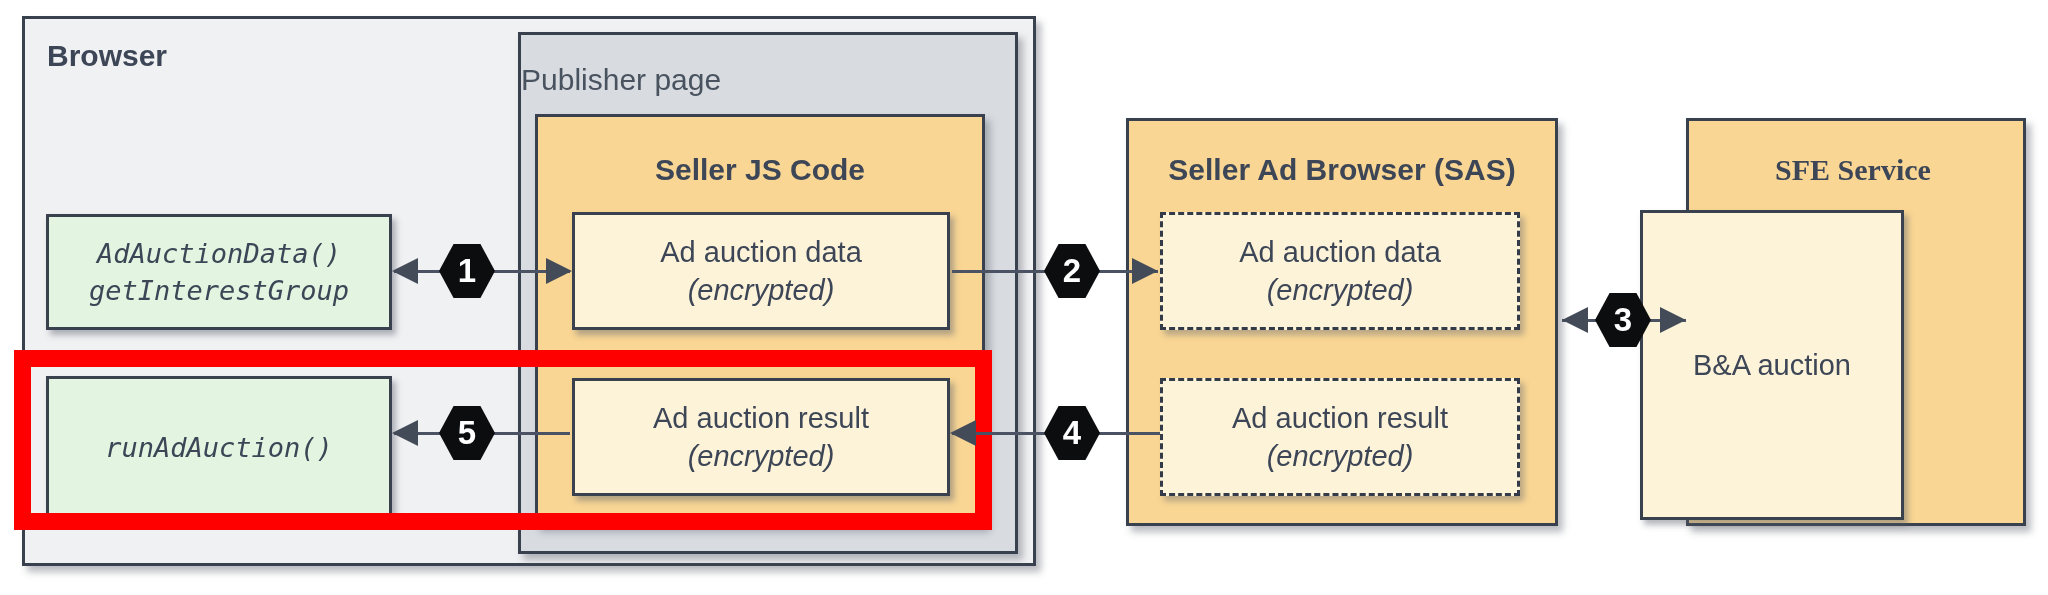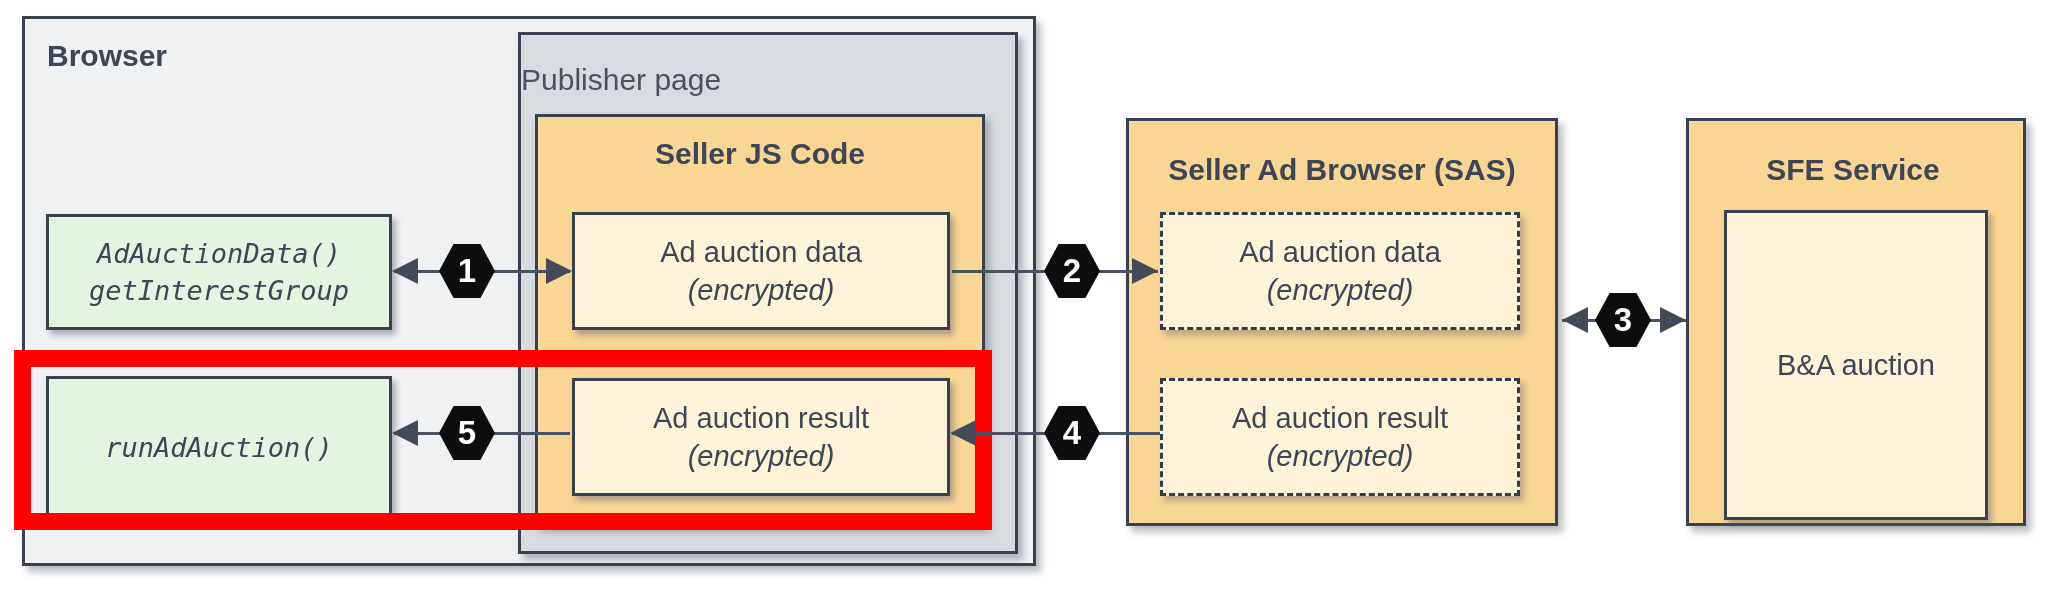--- a/index.html
+++ b/index.html
@@ -52,29 +52,29 @@
 
   <div class="abs ctr" style="left:22px;top:16px;width:1014px;height:550px;background:var(--bg-browser);">
     <div class="lbl-browser" style="position:absolute;left:22px;top:20px;">Browser</div>
   </div>
 
   <div class="abs ctr" style="left:518px;top:32px;width:500px;height:522px;background:var(--bg-pub);">
     <div class="lbl-pub" style="position:absolute;left:0;right:0;top:28px;">Publisher page</div>
   </div>
 
   <div class="abs ctr" style="left:535px;top:114px;width:450px;height:412px;background:var(--orange);">
-    <div class="hd" style="position:absolute;left:0;right:0;top:20px;">Seller JS Code</div>
+    <div class="hd" style="position:absolute;left:0;right:0;top:36px;">Seller JS Code</div>
   </div>
 
   <div class="abs ctr" style="left:1126px;top:118px;width:432px;height:408px;background:var(--orange);">
     <div class="hd" style="position:absolute;left:0;right:0;top:32px;">Seller Ad Browser (SAS)</div>
   </div>
 
   <div class="abs ctr" style="left:1686px;top:118px;width:340px;height:408px;background:var(--orange);">
-    <div class="hd" style="position:absolute;left:0;right:6px;top:32px;">SFE Service</div>
+    <div class="hd" style="position:absolute;left:0;right:6px;top:32px;font-family:Liberation Serif, serif;">SFE Service</div>
   </div>
 
   <div class="abs panel cc" style="left:46px;top:214px;width:346px;height:116px;background:var(--green);">
     <div class="mono">AdAuctionData()</div>
     <div class="mono">getInterestGroup</div>
   </div>
 
   <div class="abs panel cc" style="left:46px;top:376px;width:346px;height:142px;background:var(--green);">
     <div class="mono">runAdAuction()</div>
   </div>
@@ -92,21 +92,21 @@
   <div class="abs dashedbox cc" style="left:1160px;top:212px;width:360px;height:118px;background:var(--cream);">
     <div class="body-text">Ad auction data</div>
     <div class="body-text enc">(encrypted)</div>
   </div>
 
   <div class="abs dashedbox cc" style="left:1160px;top:378px;width:360px;height:118px;background:var(--cream);">
     <div class="body-text">Ad auction result</div>
     <div class="body-text enc">(encrypted)</div>
   </div>
 
-  <div class="abs panel cc" style="left:1724px;top:210px;width:264px;height:310px;background:var(--cream);align-items:center;">
+  <div class="abs panel cc" style="left:1640px;top:210px;width:264px;height:310px;background:var(--cream);align-items:center;">
     <div class="body-text">B&amp;A auction</div>
   </div>
 
   <div class="abs redrect" style="left:14px;top:350px;width:978px;height:180px;"></div>
 
   <div class="line edge" style="left:394px;top:270px;width:176px;"></div>
   <div class="ah ah-l edge" style="left:392px;top:258px;"></div>
   <div class="ah ah-r edge" style="left:546px;top:258px;"></div>
   <div class="hex edge" style="left:439px;top:244px;">
     <span>1</span>

